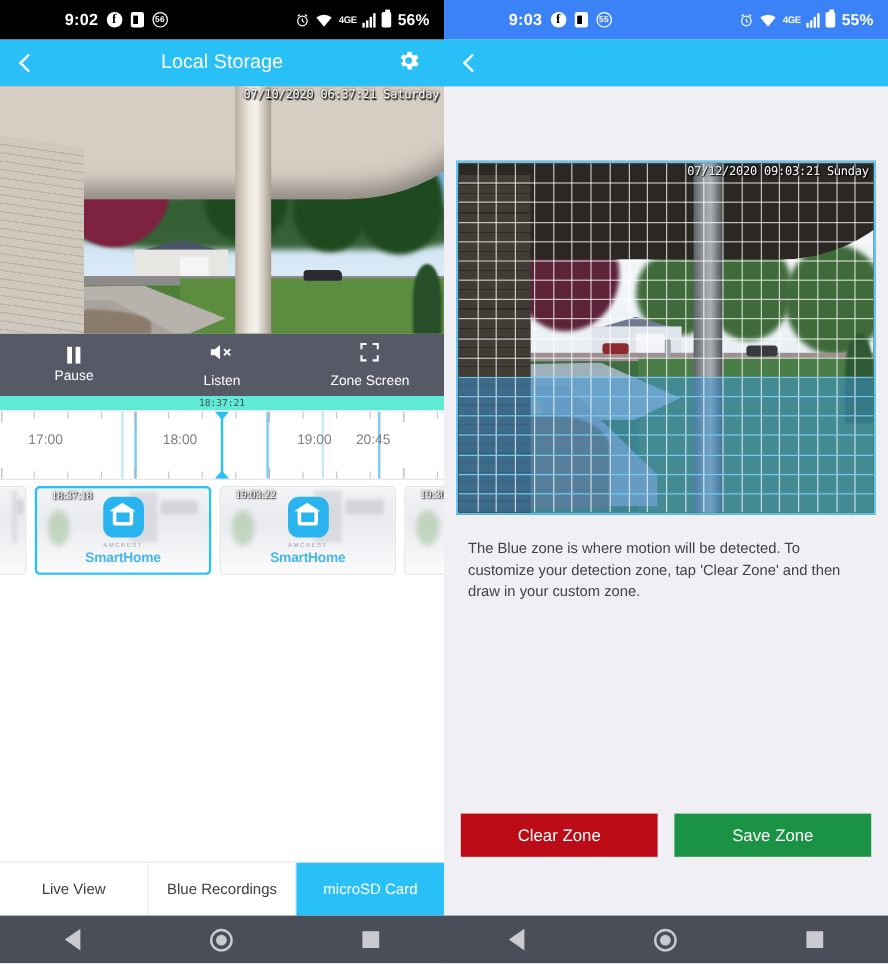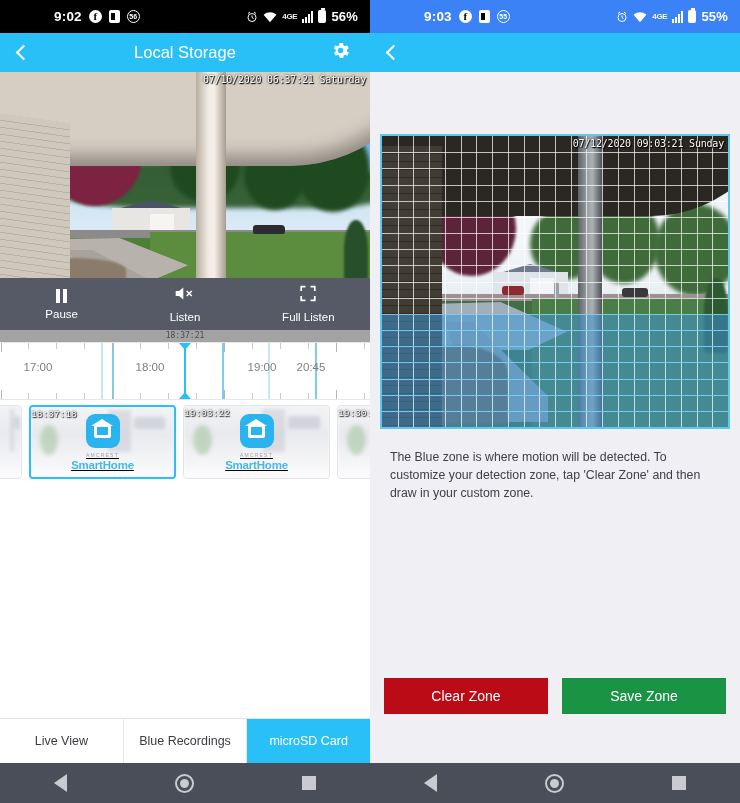--- a/index.html
+++ b/index.html
@@ -112,21 +112,21 @@
   }
   .date-arrow { width: 26px; height: 26px; display:flex; align-items:center; justify-content:center; color:#6b6b72; font-size:13px; }
   .date-arrow.l { border-right: 1px solid #e2e2e6; }
   .date-arrow.r { border-left: 1px solid #e2e2e6; }
   .date-val { padding: 0 14px; font-size: 13px; color: #54545a; }
   .menu-btn { position:absolute; right: 14px; top: 9px; width: 22px; height: 22px; display:flex; flex-direction:column; justify-content:center; gap:3.5px; }
   .menu-btn i { display:block; height:2px; background:#6b6b72; border-radius:1px; }
   .menu-btn i:last-child { background:#c7c7cc; }
 
   
-  .tl-head { height: 12px; background: #a3a3a3; position: relative; }
+  .tl-head { height: 12px; background: #5eead4; position: relative; }
   .tl-cursor-lbl { position:absolute; left:0; right:0; text-align:center; font-size:8px; color:#4a4a50; top:1px; font-family:"DejaVu Sans Mono",monospace; }
   .timeline { height: 58px; background: #fff; position: relative; border-top:1px solid #e6e6ea; border-bottom:1px solid #e6e6ea; overflow:hidden; }
   .tick { position: absolute; top: 0; width: 1px; height: 6px; background: #c9c9cf; }
   .tick.maj { height: 9px; background:#b4b4ba; }
   .tick-b { position: absolute; bottom: 0; width: 1px; height: 6px; background: #c9c9cf; }
   .tick-b.maj { height: 9px; background:#b4b4ba; }
   .tl-lbl { position: absolute; top: 18px; font-size: 11.5px; color: #7e7e86; transform: translateX(-50%); }
   .seg { position: absolute; top: 0; bottom: 0; background: #bfe4f6; opacity:.9; width:2px; }
   .seg.dark { background: #6fc6ea; }
   .playhead { position:absolute; top:0; bottom:0; width:2px; background:#29c0f7; }
@@ -140,22 +140,22 @@
   .thumbs { height: 84px; background: #fff; display:flex; align-items:center; gap:7px; padding: 0 0 0 0; overflow:hidden; position:relative; }
   .thumb {
     position: relative; width: 147px; height: 74px; flex: 0 0 auto; border-radius: 4px; overflow: hidden;
     background: #fbfbfb; border: 1px solid #e4e4e8;
   }
   .thumb.sel { border: 2px solid #29c0f7; }
   .thumb-bg { position:absolute; inset:0; background: linear-gradient(#f2f3f5 0%, #e9eaee 40%, #fcfcfd 100%); filter: blur(1px); }
   .thumb-bg::before { content:""; position:absolute; left:54%; top:4%; width:16%; height:60%; background:#c9ccd4; opacity:.55; filter: blur(1.5px); }
   .thumb-bg::after { content:""; position:absolute; left:72%; top:14%; width:22%; height:18%; background:#b9bdc6; opacity:.5; filter: blur(1.5px); border-radius:2px; }
   .thumb-plant { position:absolute; left:6%; top:26%; width:13%; height:42%; background:#9fc29a; opacity:.55; filter: blur(2px); border-radius:50%; }
-  .thumb-ts { position:absolute; left:0; top:2px; color:#fff; font-size:9.5px; font-family:Liberation Mono, monospace; text-shadow:0 0 2px #000,1px 1px 1px #333; z-index:3; }
-  .logo-wrap { position:absolute; inset:0; display:flex; flex-direction:column; align-items:center; justify-content:center; gap:1px; z-index:2;text-decoration:underline; }
+  .thumb-ts { position:absolute; left:12px; top:2px; color:#fff; font-size:9.5px; font-family:Liberation Serif, serif; text-shadow:0 0 2px #000,1px 1px 1px #333; z-index:3; }
+  .logo-wrap { position:absolute; inset:0; display:flex; flex-direction:column; align-items:center; justify-content:center; gap:1px; z-index:2; }
   .logo-sq { width:34px; height:34px; border-radius:9px; background:#2ab4ef; display:flex; align-items:center; justify-content:center; }
   .logo-home { width:17px; height:14px; border:3px solid #fff; border-radius:3px 3px 2px 2px; position:relative; }
   .logo-home::before { content:""; position:absolute; left:-6px; top:-7.5px; width:0;height:0;
       border-left:11.5px solid transparent; border-right:11.5px solid transparent; border-bottom:7px solid #fff; }
   .logo-amc { font-size:5px; color:#9aa3ad; letter-spacing:1.2px; margin-top:3px; filter: blur(.3px); }
   .logo-sh { font-size:11.5px; color:#46b7e8; font-weight:bold; letter-spacing:-.2px; filter: blur(.35px); }
   .thumb-edge { position:relative; width:26px; height:74px; flex:0 0 auto; border-radius:4px; overflow:hidden; background:#fbfbfb; border:1px solid #e4e4e8; }
 
   
   .filler { background:#fff; }
@@ -313,21 +313,21 @@
             </svg>
         </span>
         <span class="pb-label">Listen</span>
       </div>
       <div class="pb-btn">
         <span>
           <svg width="18" height="17" viewBox="0 0 20 20">
               <path d="M2 7V2h5M18 7V2h-5M2 13v5h5M18 13v5h-5" stroke="#fff" stroke-width="2" fill="none"></path>
             </svg>
         </span>
-        <span class="pb-label">Full Listen</span>
+        <span class="pb-label">Zone Screen</span>
       </div>
     </div>
 
 
     <div class="tl-head">
       <div class="tl-cursor-lbl">18:37:21</div>
     </div>
 
     <div class="timeline">
       <div class="seg" style="left:101px"></div>

